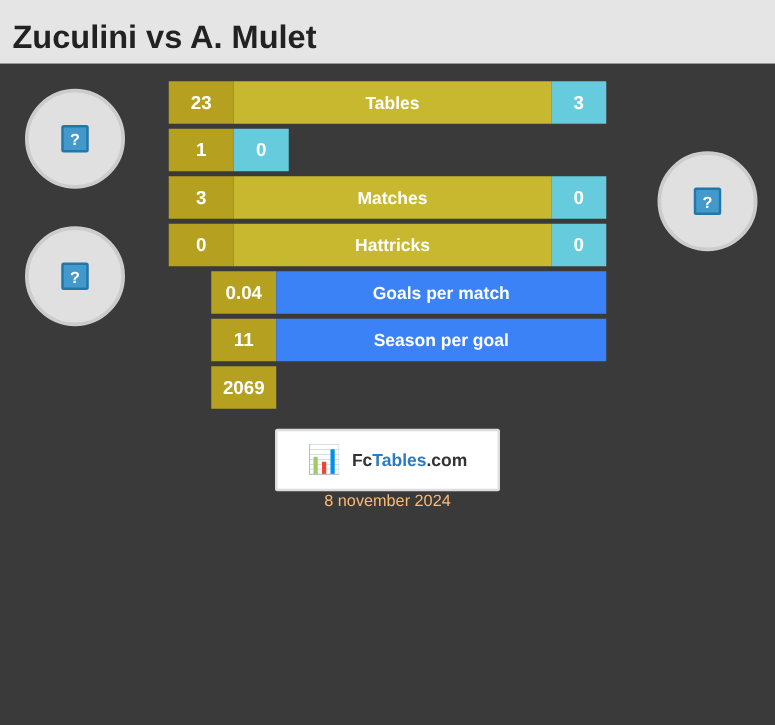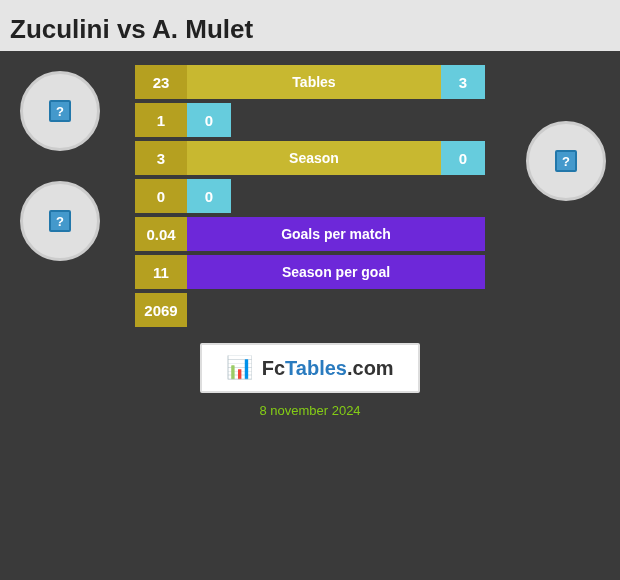--- a/index.html
+++ b/index.html
@@ -142,51 +142,51 @@
       font-size: 15px;
       min-width: 44px;
       height: 100%;
       display: flex;
       align-items: center;
       justify-content: center;
     }
     
     .stat-row-single .stat-left-val {
       background: #b5a020;
+      margin-left: 34px;
     }
     .stat-row-single .stat-label-box {
-      background: #6d28d9;
+      background: #3b82f6;
     }
     
     .logo-area {
       margin-top: 16px;
       background: white;
       border: 2px solid #ddd;
       padding: 10px 24px;
       display: flex;
       align-items: center;
       gap: 8px;
       border-radius: 2px;
     }
     .logo-icon {
       font-size: 22px;
       color: #2a7bbf;
     }
     .logo-text {
-      font-size: 20px;
+      font-size: 14px;
       font-weight: bold;
       color: #333;
     }
     .logo-text span {
       color: #2a7bbf;
     }
     .date-footer {
-      color: #84cc16;
+      color: #fdba74;
       font-size: 13px;
-      margin-top: 10px;
     }
   </style>
 </head>
 <body>
 
 <div class="page-wrapper">
 
   <div class="title-section">
     <div class="main-title">Zuculini vs A. Mulet</div>
   </div>
@@ -210,25 +210,26 @@
           <div class="stat-left-val">23</div>
           <div class="stat-label-box">Tables</div>
           <div class="stat-right-val">3</div>
         </div>
         <div class="stat-row">
           <div class="stat-left-val">1</div>
           <div class="stat-right-val">0</div>
         </div>
         <div class="stat-row">
           <div class="stat-left-val">3</div>
-          <div class="stat-label-box">Season</div>
+          <div class="stat-label-box">Matches</div>
           <div class="stat-right-val">0</div>
         </div>
         <div class="stat-row">
           <div class="stat-left-val">0</div>
+          <div class="stat-label-box">Hattricks</div>
           <div class="stat-right-val">0</div>
         </div>
         <div class="stat-row stat-row-single">
           <div class="stat-left-val">0.04</div>
           <div class="stat-label-box">Goals per match</div>
         </div>
         <div class="stat-row stat-row-single">
           <div class="stat-left-val">11</div>
           <div class="stat-label-box">Season per goal</div>
         </div>

